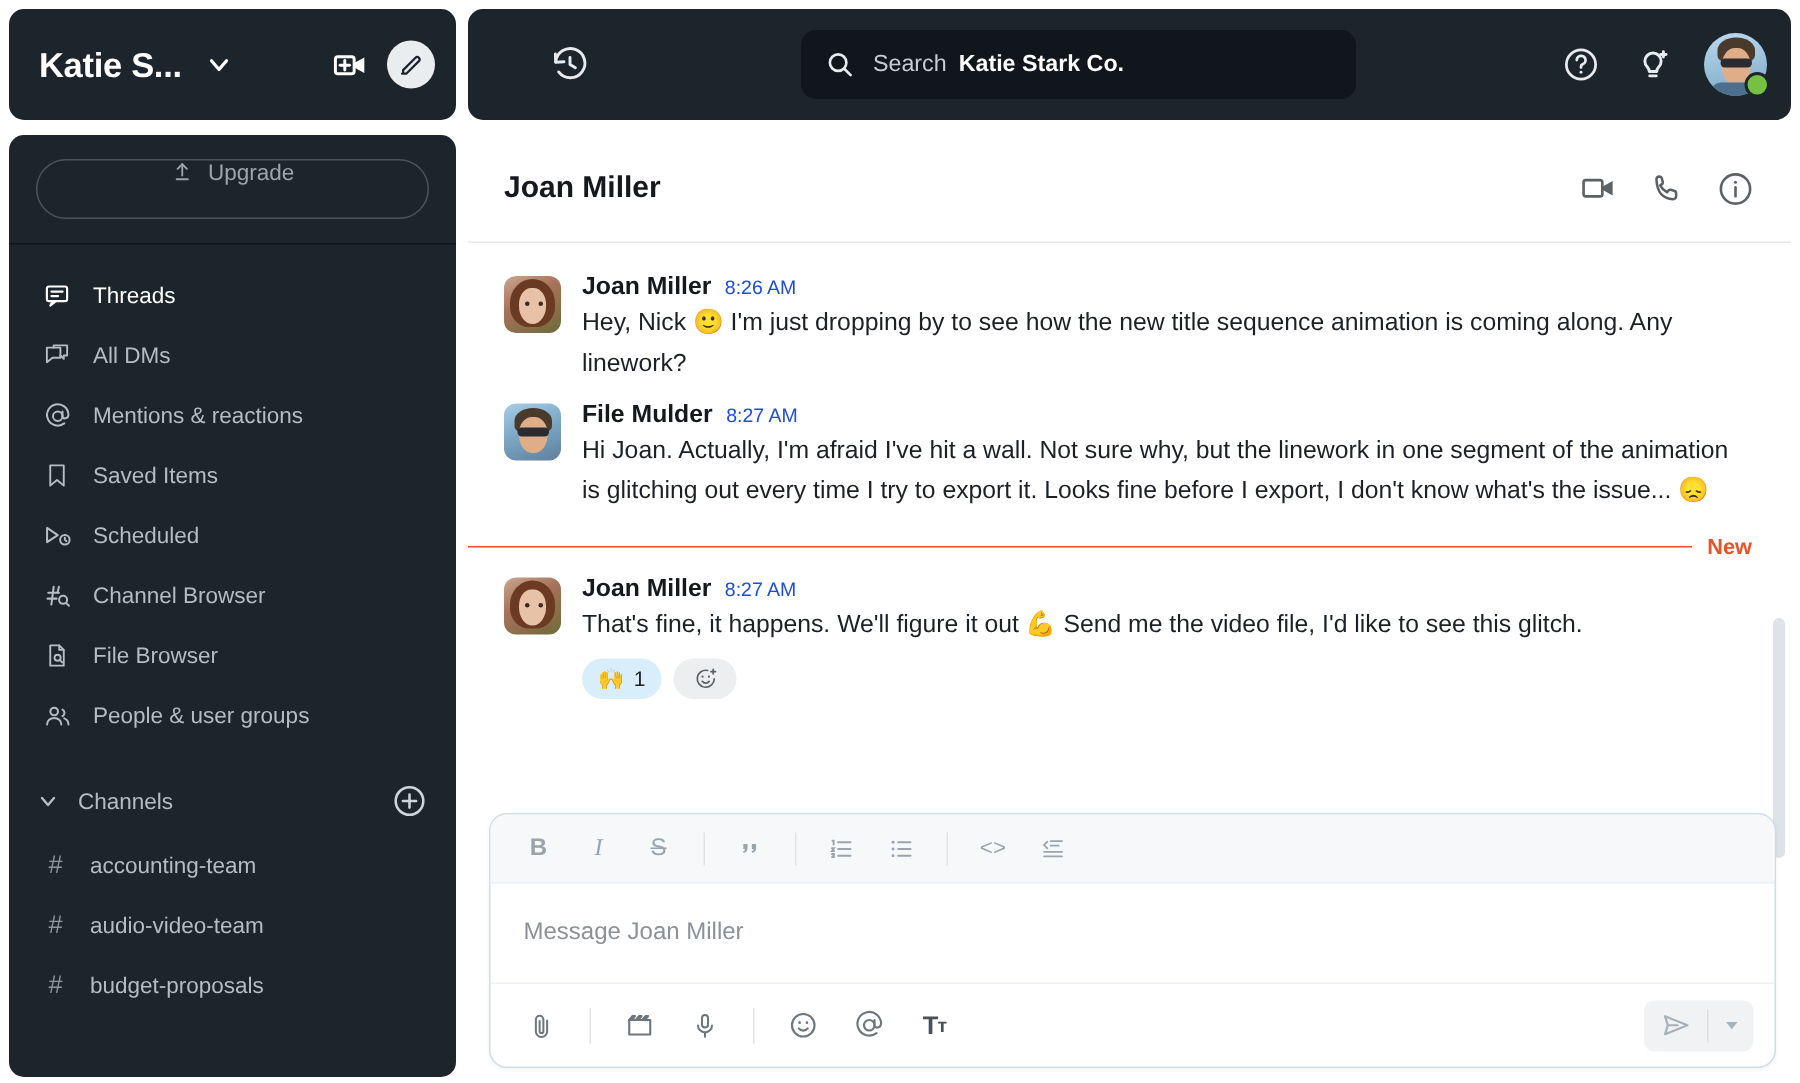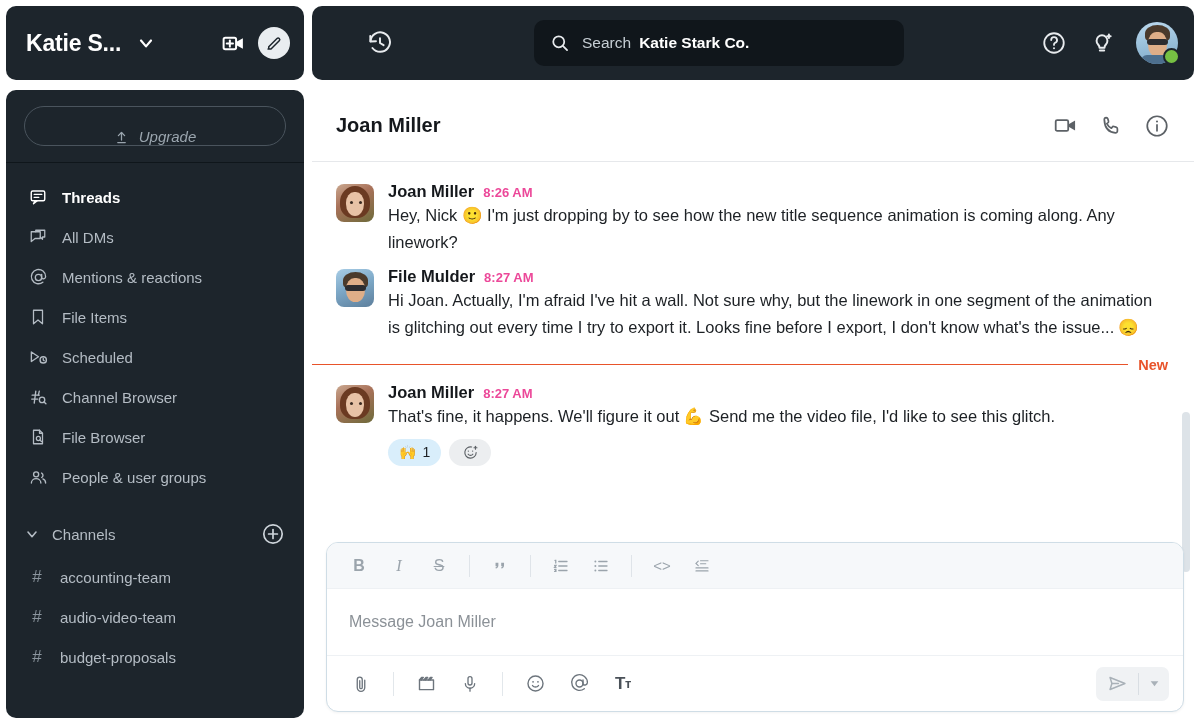--- a/index.html
+++ b/index.html
@@ -63,43 +63,42 @@
     border-radius: 10px;
     padding: 16px 0 0 0;
     overflow: hidden;
     position: relative;
   }
   .upgrade-wrap { padding: 0 18px 16px 18px; }
   .upgrade-btn {
     height: 40px;
     border: 1px solid #4a545d;
     border-radius: 22px;
-    display: flex; align-items: flex-end; justify-content: center;
+    display: flex; align-items: flex-start; justify-content: center;
     gap: 10px;
     color: #9aa5ae;
     font-size: 15px;
     cursor: pointer;
-    font-style: italic;
   }
   .divider-line {
     height: 1px;
     background: #0f161b;
     margin: 0 0 10px 0;
   }
   .nav-list { padding: 4px 0 0 0; }
   .nav-item {
     display: flex; align-items: center;
     gap: 14px;
     height: 40px;
     padding: 0 18px 0 22px;
     color: #b4bcc4;
     font-size: 15px;
     cursor: pointer;
   }
-  .nav-item.active { color: #ffffff; font-weight: bold; }
+  .nav-item.active { color: #ffffff; font-weight: normal; }
   .nav-icon {
     width: 20px; height: 20px;
     display: flex; align-items: center; justify-content: center;
     flex: 0 0 20px;
   }
 
   .section-head {
     display: flex; align-items: center;
     height: 46px;
     padding: 0 18px 0 18px;
@@ -257,21 +256,21 @@
     position:absolute; left:10px; top:9px; width:19px; height:24px;
     background:#dfae88; border-radius: 45% 45% 48% 48%;
   }
   .nick-glasses {
     position:absolute; left:9px; top:16px; width:21px; height:6px;
     background:#2c2c30; border-radius:3px;
   }
   .msg-body { flex: 1; min-width: 0; }
   .msg-meta { display: flex; align-items: baseline; gap: 9px; margin-bottom: 1px; }
   .msg-author { font-size: 16.5px; font-weight: bold; color: #15181c; }
-  .msg-time { font-size: 13px; color: #ec4899; font-weight: bold; }
+  .msg-time { font-size: 13px; color: #1d4ed8; }
   .msg-text {
     font-size: 16.5px;
     color: #1d2125;
     line-height: 1.62;
     word-wrap: break-word;
   }
 
   .new-divider {
     position: relative;
     display: flex; align-items: center;
@@ -481,21 +480,21 @@
           </span>
           <span>Mentions &amp; reactions</span>
         </div>
 
         <div class="nav-item">
           <span class="nav-icon">
             <svg width="18" height="18" viewBox="0 0 24 24" fill="none" stroke="#b4bcc4" stroke-width="1.7" stroke-linecap="round" stroke-linejoin="round">
               <path d="M6 3h12v18l-6-5-6 5z"></path>
             </svg>
           </span>
-          <span>File Items</span>
+          <span>Saved Items</span>
         </div>
 
         <div class="nav-item">
           <span class="nav-icon">
             <svg width="19" height="19" viewBox="0 0 24 24" fill="none" stroke="#b4bcc4" stroke-width="1.7" stroke-linecap="round" stroke-linejoin="round">
               <path d="M3 5v12l9-6z"></path>
                 <circle cx="18" cy="15" r="4"></circle>
                 <path d="M18 13.3V15l1.2 1"></path>
             </svg>
           </span>

